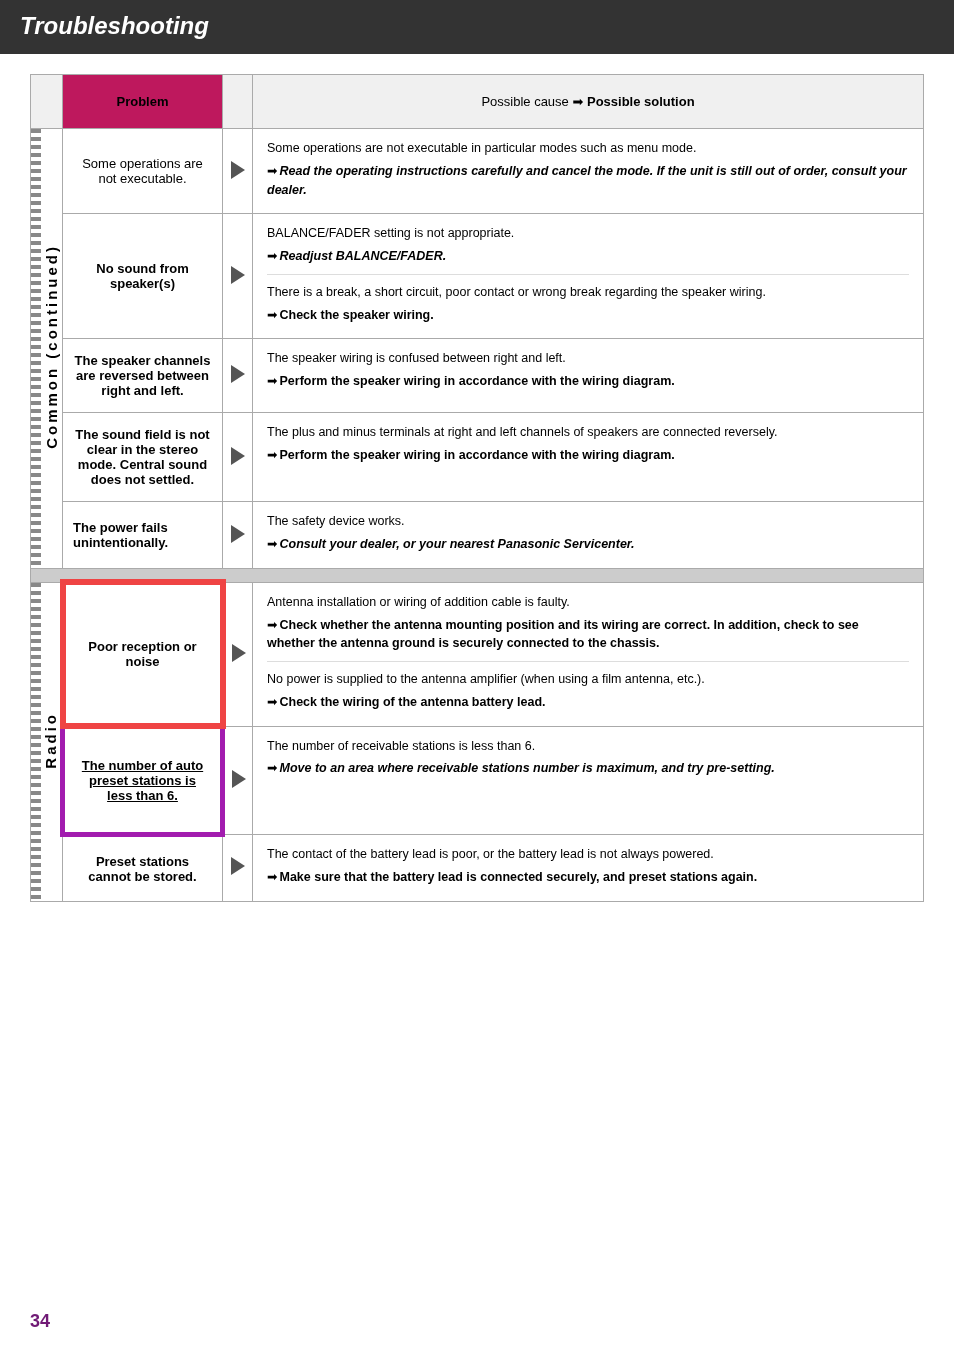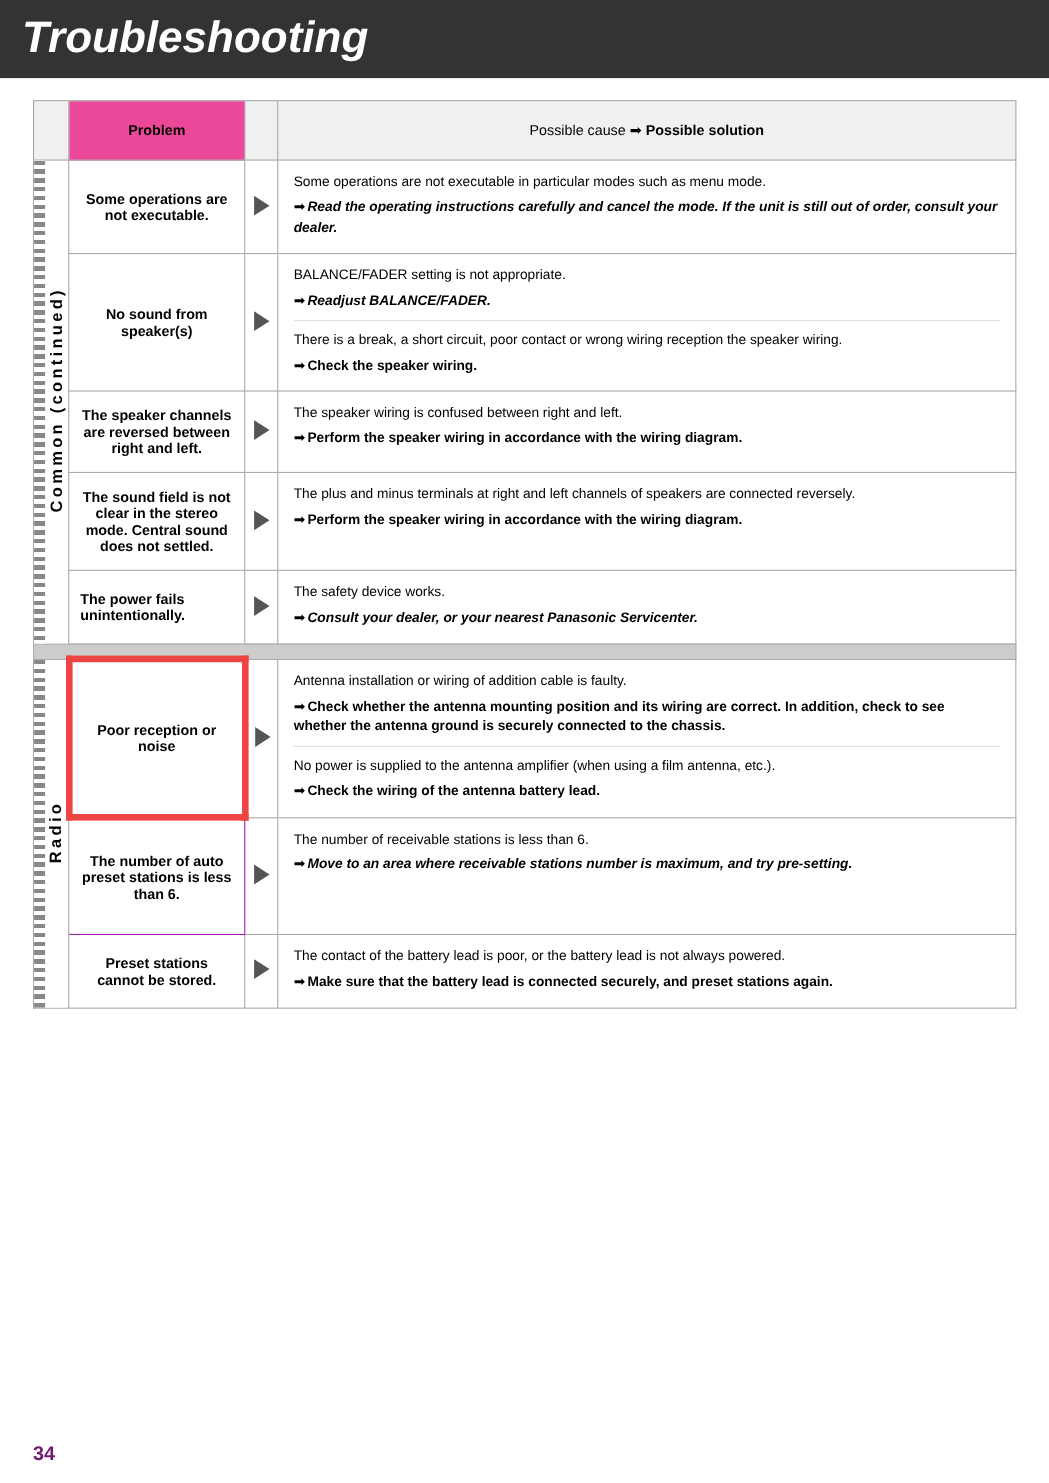--- a/index.html
+++ b/index.html
@@ -13,21 +13,21 @@
     }
 
     
     .header {
       background: #333;
       padding: 12px 20px 14px 20px;
       margin-bottom: 0;
     }
     .header-title {
       color: #fff;
-      font-size: 40px;
+      font-size: 24px;
       font-weight: bold;
       font-style: italic;
     }
 
     
     .main {
       padding: 20px 30px 20px 30px;
     }
 
     .col-header-problem {
@@ -198,56 +198,56 @@
   <span class="header-title">Troubleshooting</span>
 </div>
 
 <div class="main">
 
   <table class="content-table" style="border-collapse:collapse; width:100%;">
 
     <thead>
       <tr class="header-row">
         <th style="width:32px; border:1px solid #aaa; background:#f0f0f0;"></th>
-        <th class="col-header-problem" style="width:160px; text-align:center; background:#ec4899; border:1px solid #aaa; padding:9px 10px; font-size:13px;">Problem</th>
+        <th class="col-header-problem" style="width:160px; text-align:center; background:#be185d; border:1px solid #aaa; padding:9px 10px; font-size:13px;">Problem</th>
         <th style="width:30px; border:1px solid #aaa; background:#f0f0f0;"></th>
         <th class="col-header-solution" style="text-align:center; background:#f0f0f0; border:1px solid #aaa; padding:19px 10px; font-size:13px;">
           <span>Possible cause</span>
           <span> ➡ </span>
           <strong>Possible solution</strong>
         </th>
       </tr>
     </thead>
     <tbody>
 
       <tr>
         <td rowspan="5" class="side-section-common" style="width:32px; border:1px solid #aaa; text-align:center; vertical-align:middle; padding:0; position:relative;">
           <div style="position:absolute; left:0; top:0; width:10px; height:100%; background:repeating-linear-gradient(to bottom, #888 0, #888 4px, #fff 4px, #fff 8px);"></div>
           <span class="vert-text-common" style="margin-left:10px;">Common (continued)</span>
         </td>
-        <td class="problem-cell" style="width:160px; font-weight:bold; font-size:13px; text-align:center; vertical-align:middle; padding:27px 10px; border:1px solid #aaa;margin-left:48px;">Some operations are not executable.</td>
+        <td class="problem-cell" style="width:160px; font-weight:normal; font-size:13px; text-align:center; vertical-align:middle; padding:27px 10px; border:1px solid #aaa;margin-left:48px;">Some operations are not executable.</td>
         <td class="arrow-cell" style="width:30px; text-align:center; vertical-align:middle; border:1px solid #aaa; padding:0;">
           <div class="arrow-icon"></div>
         </td>
         <td class="solution-cell">
           <p>Some operations are not executable in particular modes such as menu mode.</p>
           <p><span class="solution-arrow">➡</span><span class="bold-italic">Read the operating instructions carefully and cancel the mode. If the unit is still out of order, consult your dealer.</span></p>
         </td>
       </tr>
 
       <tr>
         <td class="problem-cell" style="width:160px; font-weight:bold; font-size:13px; text-align:center; vertical-align:middle; padding:14px 10px; border:1px solid #aaa;">No sound from speaker(s)</td>
         <td class="arrow-cell" style="width:30px; text-align:center; vertical-align:middle; border:1px solid #aaa; padding:0;">
           <div class="arrow-icon"></div>
         </td>
         <td class="solution-cell">
           <p>BALANCE/FADER setting is not appropriate.</p>
           <p><span class="solution-arrow">➡</span><span class="bold-italic">Readjust BALANCE/FADER.</span></p>
           <hr class="solution-divider">
-          <p>There is a break, a short circuit, poor contact or wrong wiring reception the speaker wiring.</p>
+          <p>There is a break, a short circuit, poor contact or wrong break regarding the speaker wiring.</p>
           <p><span class="solution-arrow">➡</span><span class="bold">Check the speaker wiring.</span></p>
         </td>
       </tr>
 
       <tr>
         <td class="problem-cell" style="width:160px; font-weight:bold; font-size:13px; text-align:center; vertical-align:middle; padding:14px 10px; border:1px solid #aaa;">The speaker channels are reversed between right and left.</td>
         <td class="arrow-cell" style="width:30px; text-align:center; vertical-align:middle; border:1px solid #aaa; padding:0;">
           <div class="arrow-icon"></div>
         </td>
         <td class="solution-cell">
@@ -294,21 +294,21 @@
         <td class="solution-cell">
           <p>Antenna installation or wiring of addition cable is faulty.</p>
           <p><span class="solution-arrow">➡</span><span class="bold">Check whether the antenna mounting position and its wiring are correct. In addition, check to see whether the antenna ground is securely connected to the chassis.</span></p>
           <hr class="solution-divider">
           <p>No power is supplied to the antenna amplifier (when using a film antenna, etc.).</p>
           <p><span class="solution-arrow">➡</span><span class="bold">Check the wiring of the antenna battery lead.</span></p>
         </td>
       </tr>
 
       <tr>
-        <td class="problem-cell" style="width:160px; font-weight:bold; font-size:13px; text-align:center; vertical-align:middle; padding:29px 10px; border:1px solid #a21caf;">The number of auto preset stations is less than 6.</td>
+        <td class="problem-cell" style="width:160px; font-weight:bold; font-size:13px; text-align:center; vertical-align:middle; padding:29px 10px; border:5px solid #a21caf;text-decoration:underline;">The number of auto preset stations is less than 6.</td>
         <td class="arrow-cell" style="width:30px; text-align:center; vertical-align:middle; border:1px solid #aaa; padding:0;">
           <div class="arrow-icon"></div>
         </td>
         <td class="solution-cell">
           <p>The number of receivable stations is less than 6.</p>
           <p><span class="solution-arrow">➡</span><span class="bold-italic">Move to an area where receivable stations number is maximum, and try pre-setting.</span></p>
         </td>
       </tr>
 
       <tr>

